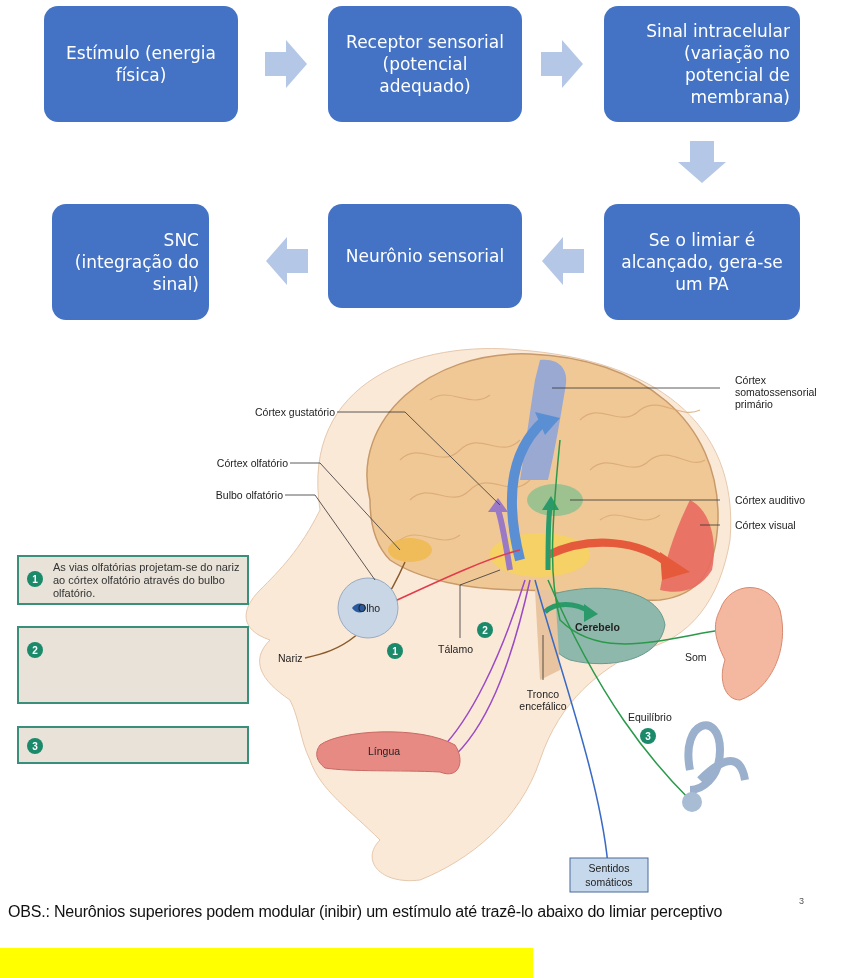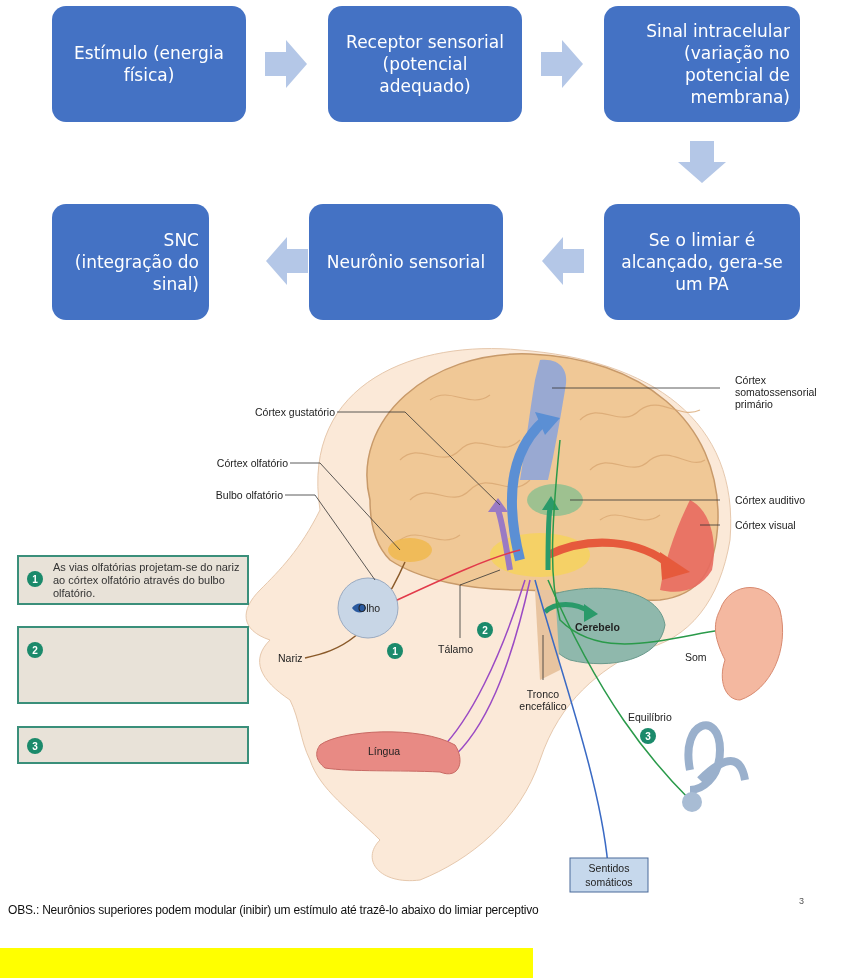--- a/index.html
+++ b/index.html
@@ -19,28 +19,28 @@
     .note {
       position: absolute; left: 17px; width: 232px; background: #e8e2d8; border: 2px solid #3a8f7a;
       box-sizing: border-box; padding: 4px 6px 4px 34px; font-family: "Liberation Sans", sans-serif;
       font-size: 11px; line-height: 13px; color: #333;
     }
     .badge {
       position: absolute; width: 16px; height: 16px; border-radius: 50%; background: #1b8a6b;
       color: #fff; font-size: 10px; font-weight: bold; display: flex; align-items: center; justify-content: center;
       font-family: "Liberation Sans", sans-serif;
     }
-    #obs { position: absolute; left: 8px; top: 903px; font-family: "Liberation Sans", sans-serif; font-size: 12px; color: #111; letter-spacing: -0.2px; white-space: nowrap; }
+    #obs { position: absolute; left: 8px; top: 903px; font-family: "Liberation Sans", sans-serif; font-size: 16px; color: #111; letter-spacing: -0.2px; white-space: nowrap; }
     #pagenum { position: absolute; left: 799px; top: 896px; font-size: 9px; color: #555; font-family: "Liberation Sans", sans-serif; }
     #highlight { position: absolute; left: 0; top: 948px; width: 533px; height: 30px; background: #ffff00; }
   </style>
 </head>
 <body>
 
-<div class="box" style="left:52px;top:6px;width:194px;height:116px;">
+<div class="box" style="left:44px;top:6px;width:194px;height:116px;">
   <span>Estímulo (energia física)</span>
 </div>
 <div class="arrow" style="left:265px;top:40px;">
   <svg width="42" height="48">
       <polygon points="0,12 21,12 21,0 42,24 21,48 21,36 0,36" fill="#b4c7e7"></polygon>
     </svg>
 </div>
 <div class="box" style="left:328px;top:6px;width:194px;height:116px;">
   <span>Receptor sensorial (potencial adequado)</span>
 </div>
@@ -59,21 +59,21 @@
 </div>
 
 <div class="box" style="left:52px;top:204px;width:157px;height:116px;text-align:right;">
   <span>SNC (integração do sinal)</span>
 </div>
 <div class="arrow" style="left:266px;top:237px;">
   <svg width="42" height="48">
       <polygon points="42,12 21,12 21,0 0,24 21,48 21,36 42,36" fill="#b4c7e7"></polygon>
     </svg>
 </div>
-<div class="box" style="left:309px;top:204px;width:194px;height:116px;">
+<div class="box" style="left:328px;top:204px;width:194px;height:104px;">
   <span>Neurônio sensorial</span>
 </div>
 <div class="arrow" style="left:542px;top:237px;">
   <svg width="42" height="48">
       <polygon points="42,12 21,12 21,0 0,24 21,48 21,36 42,36" fill="#b4c7e7"></polygon>
     </svg>
 </div>
 <div class="box" style="left:604px;top:204px;width:196px;height:116px;">
   <span>Se o limiar é alcançado, gera-se um PA</span>
 </div>

